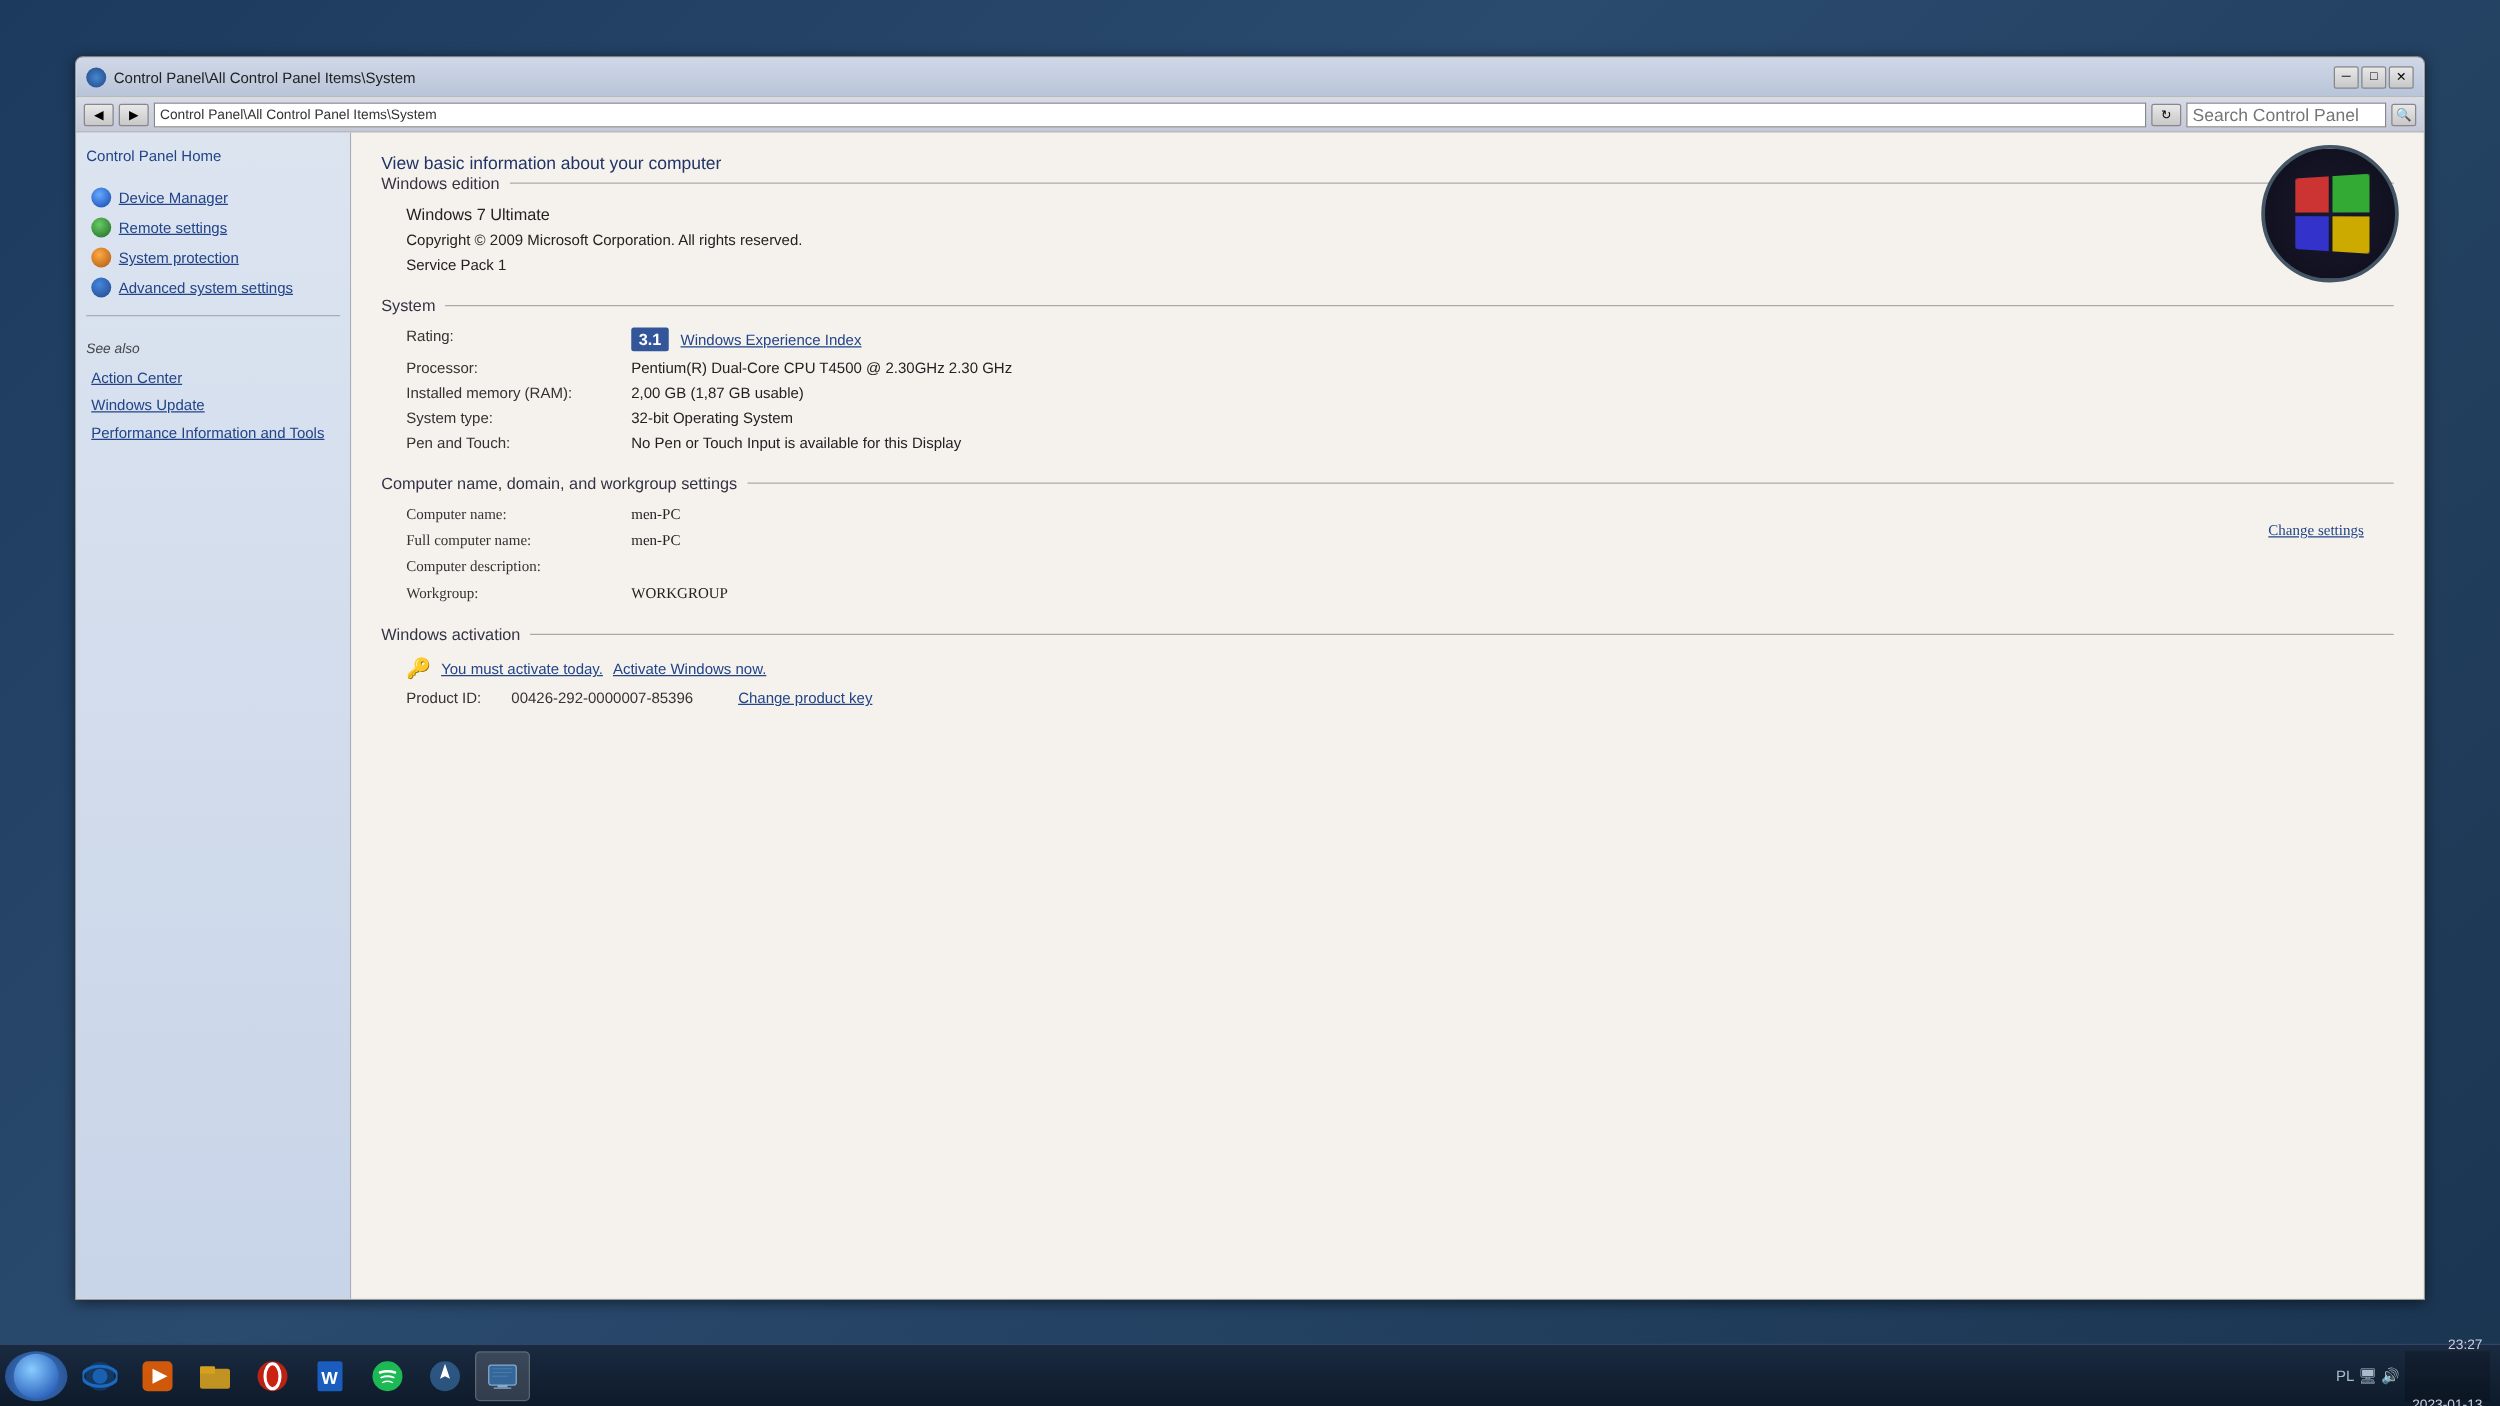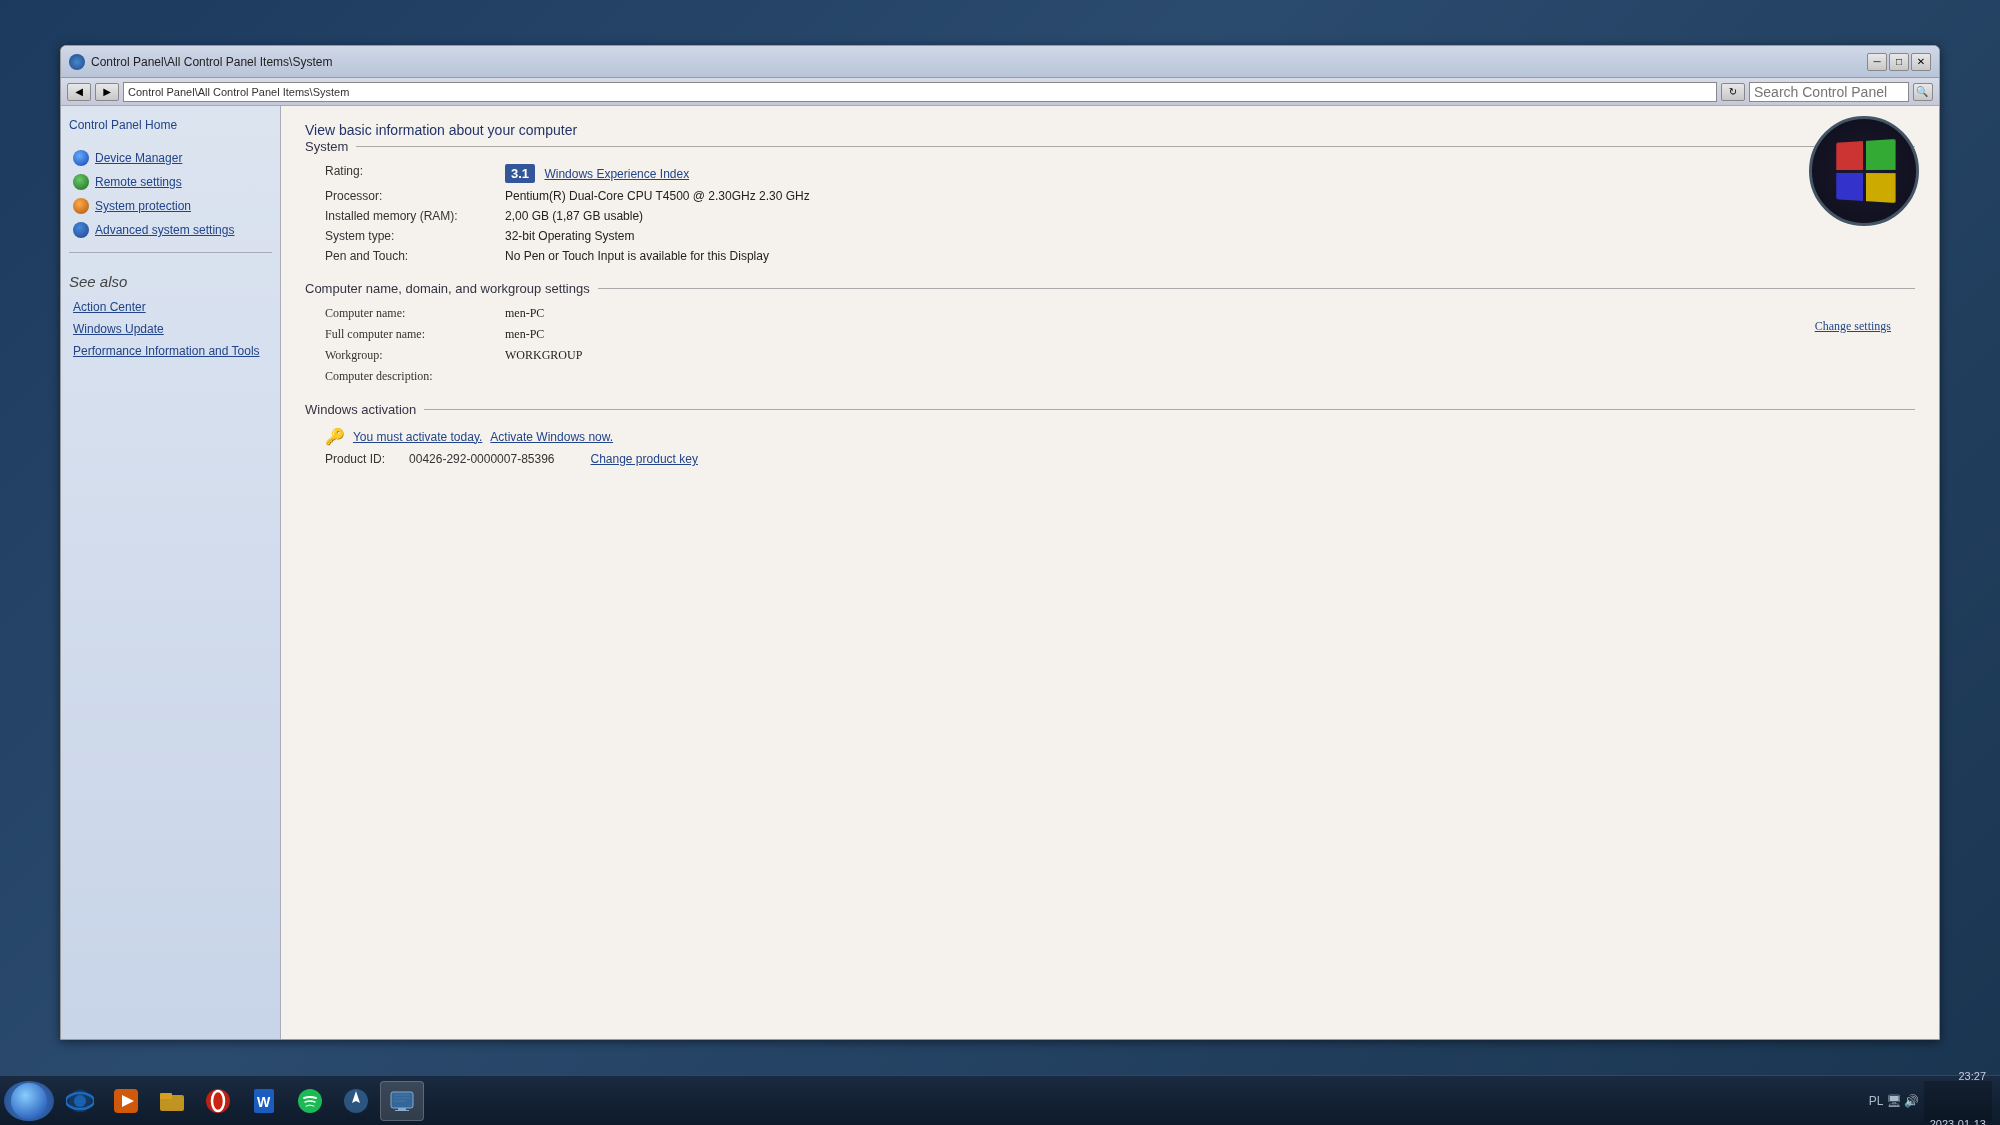--- a/index.html
+++ b/index.html
@@ -161,21 +161,21 @@
       text-decoration: underline;
     }
 
     .sidebar-divider {
       height: 1px;
       background: #aab;
       margin: 8px 0;
     }
 
     .sidebar-section-label {
-      font-size: 15px;
+      font-size: 11px;
       color: #444;
       font-style: italic;
       margin: 8px 0 4px 0;
     }
 
     .sidebar-link {
       font-size: 12px;
       color: #224488;
       text-decoration: underline;
       cursor: pointer;
@@ -476,20 +476,35 @@
               <div class="win-flag-q1"></div>
               <div class="win-flag-q2"></div>
               <div class="win-flag-q3"></div>
               <div class="win-flag-q4"></div>
             </div>
           </div>
         </div>
 
         <h1 class="page-title">View basic information about your computer</h1>
 
+        <div class="section">
+          <div class="section-header">
+            <span class="section-label">Windows edition</span>
+            <div class="section-line"></div>
+          </div>
+          <div class="info-row">
+            <span class="info-value" style="font-size:13px;">Windows 7 Ultimate</span>
+          </div>
+          <div class="info-row">
+            <span class="info-value">Copyright © 2009 Microsoft Corporation.  All rights reserved.</span>
+          </div>
+          <div class="info-row">
+            <span class="info-value">Service Pack 1</span>
+          </div>
+        </div>
 
         <div class="section">
           <div class="section-header">
             <span class="section-label">System</span>
             <div class="section-line"></div>
           </div>
           <div class="info-row">
             <span class="info-label">Rating:</span>
             <span class="info-value">
               <span class="rating-badge">3.1</span>
@@ -522,26 +537,26 @@
           <div style="position:relative;font-family:Liberation Serif, serif;">
             <div class="info-row">
               <span class="info-label">Computer name:</span>
               <span class="info-value">men-PC</span>
             </div>
             <div class="info-row">
               <span class="info-label">Full computer name:</span>
               <span class="info-value">men-PC</span>
             </div>
             <div class="info-row">
+              <span class="info-label">Computer description:</span>
+              <span class="info-value"></span>
+            </div>
+            <div class="info-row">
               <span class="info-label">Workgroup:</span>
               <span class="info-value">WORKGROUP</span>
-            </div>
-            <div class="info-row">
-              <span class="info-label">Computer description:</span>
-              <span class="info-value"></span>
             </div>
             <a class="change-settings-link" style="top:13px;margin-left:18px;">Change settings</a>
           </div>
         </div>
 
         <div class="section">
           <div class="section-header">
             <span class="section-label">Windows activation</span>
             <div class="section-line"></div>
           </div>

